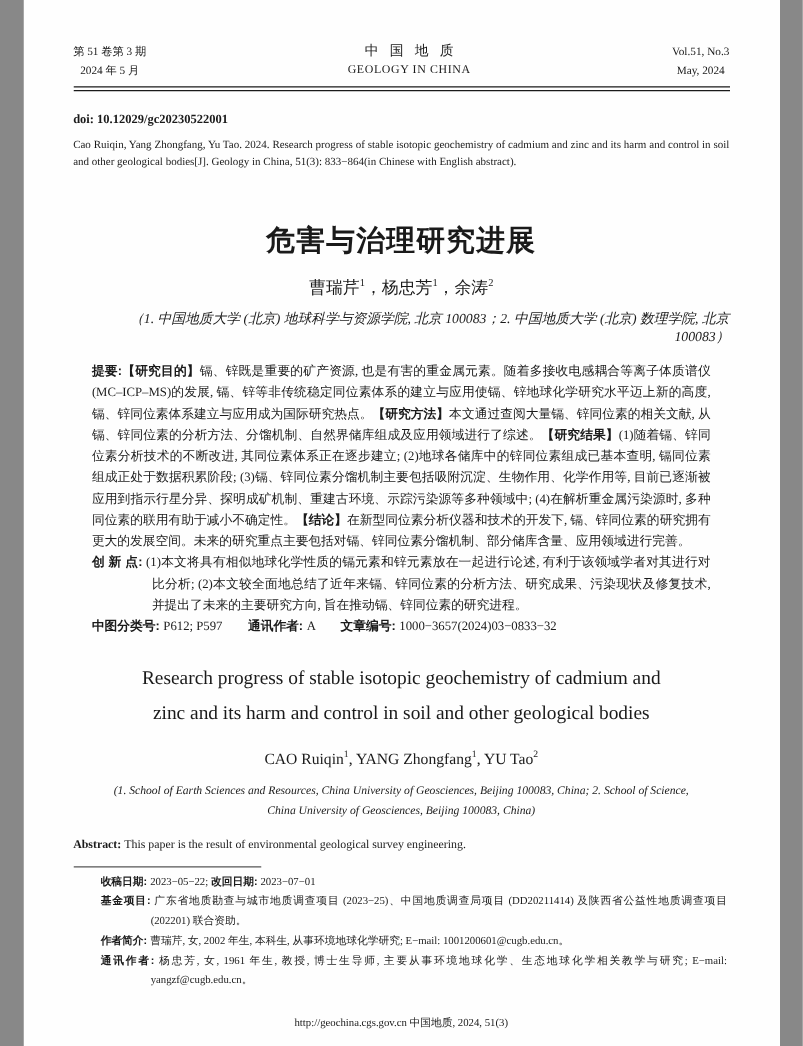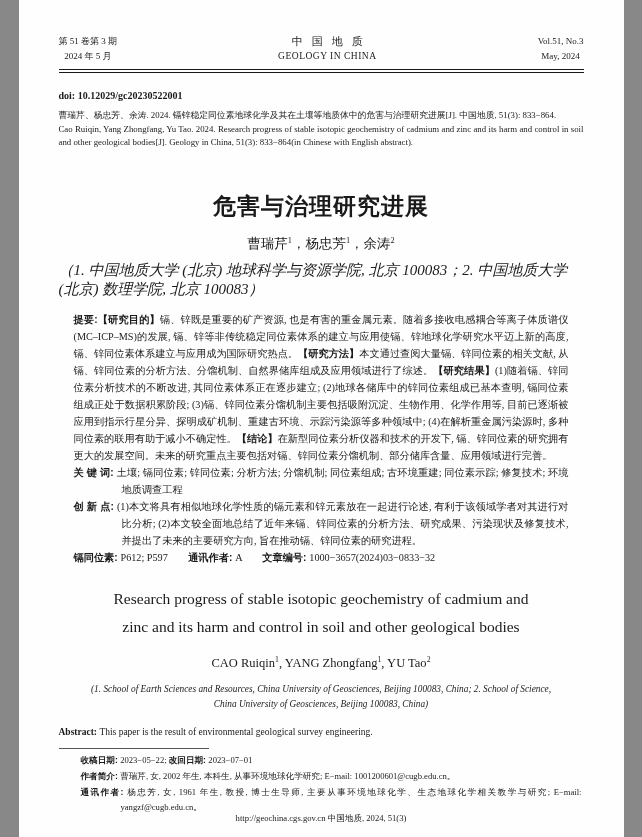--- a/index.html
+++ b/index.html
@@ -28,21 +28,21 @@
 
   .doi{margin-top:17px;font-size:10px;font-weight:700;
        font-family:"Liberation Serif","DejaVu Serif",serif;}
 
   .cites{margin-top:8px;font-size:8.8px;line-height:13.5px;text-align:justify;}
 
   .title-zh{margin:10px 0 0 0;text-align:center;
             font-family:"Liberation Sans","DejaVu Sans",sans-serif;
             font-size:23px;font-weight:700;line-height:31px;letter-spacing:1px;}
   .authors-zh{margin-top:13px;text-align:center;font-size:13.5px;}
-  .affil-zh{margin-top:8px;text-align:left;font-size:15px;font-style:italic;}
+  .affil-zh{margin-top:8px;text-align:right;font-size:11px;font-style:italic;}
 
   
   .absblock{margin:12px 15px 0 15px;font-size:10.2px;line-height:17px;text-align:justify;}
   .absblock p{margin:0;}
   .hang48{padding-left:48px;text-indent:-48px;}
 
   .title-en{margin:19px 45px 0 45px;text-align:center;font-size:15.5px;
             font-weight:400;line-height:28px;}
   .authors-en{margin-top:15px;text-align:center;font-size:12.5px;}
   .affil-en{margin:11px 25px 0 25px;text-align:center;font-size:9.3px;
@@ -73,48 +73,47 @@
     <div class="hdr-col">
       <div>Vol.51, No.3</div>
       <div>May, 2024</div>
     </div>
   </div>
   <div class="rule2"></div>
 
   <div class="doi">doi: 10.12029/gc20230522001</div>
 
   <div class="cites">
-    <div>曹瑞芹、杨忠芳、余涛. 2024. 镉锌稳定同位素地球化学及其在土壤等地质体中的危害与治理研究进展[J]. 中国地质, 51(3): 833−864.</div>
     <div>Cao Ruiqin, Yang Zhongfang, Yu Tao. 2024. Research progress of stable isotopic geochemistry of cadmium and zinc and its harm and control in soil and other geological bodies[J]. Geology in China, 51(3): 833−864(in Chinese with English abstract).</div>
   </div>
 
   <h1 class="title-zh"><br><span>危害与治理研究进展</span></h1>
 
   <div class="authors-zh"><span>曹瑞芹</span><sup>1</sup><span>，</span><span>杨忠芳</span><sup>1</sup><span>，</span><span>余涛</span><sup>2</sup></div>
 
   <div class="affil-zh">（1. 中国地质大学 (北京) 地球科学与资源学院, 北京 100083；2. 中国地质大学 (北京) 数理学院, 北京 100083）</div>
 
   <div class="absblock">
     <p><span class="b">提要:</span><span class="b">【研究目的】</span><span>镉、锌既是重要的矿产资源, 也是有害的重金属元素。随着多接收电感耦合等离子体质谱仪(MC–ICP–MS)的发展, 镉、锌等非传统稳定同位素体系的建立与应用使镉、锌地球化学研究水平迈上新的高度, 镉、锌同位素体系建立与应用成为国际研究热点。</span><span class="b">【研究方法】</span><span>本文通过查阅大量镉、锌同位素的相关文献, 从镉、锌同位素的分析方法、分馏机制、自然界储库组成及应用领域进行了综述。</span><span class="b">【研究结果】</span><span>(1)随着镉、锌同位素分析技术的不断改进, 其同位素体系正在逐步建立; (2)地球各储库中的锌同位素组成已基本查明, 镉同位素组成正处于数据积累阶段; (3)镉、锌同位素分馏机制主要包括吸附沉淀、生物作用、化学作用等, 目前已逐渐被应用到指示行星分异、探明成矿机制、重建古环境、示踪污染源等多种领域中; (4)在解析重金属污染源时, 多种同位素的联用有助于减小不确定性。</span><span class="b">【结论】</span><span>在新型同位素分析仪器和技术的开发下, 镉、锌同位素的研究拥有更大的发展空间。未来的研究重点主要包括对镉、锌同位素分馏机制、部分储库含量、应用领域进行完善。</span></p>
-    <p class="hang48"><span class="b">关 键 词: </span><span>土壤; 镉同位素; 锌同位素; 分析方法; 分馏机制; 同位素组成; 古环境重建; 同位素示踪; 修复技术; 环境地质调查工程</span></p>
     <p class="hang48"><span class="b">创 新 点: </span><span>(1)本文将具有相似地球化学性质的镉元素和锌元素放在一起进行论述, 有利于该领域学者对其进行对比分析; (2)本文较全面地总结了近年来镉、锌同位素的分析方法、研究成果、污染现状及修复技术, 并提出了未来的主要研究方向, 旨在推动镉、锌同位素的研究进程。</span></p>
-    <p><span class="b">镉同位素: </span><span>P612; P597</span><span>　　</span><span class="b">通讯作者: </span><span>A</span><span>　　</span><span class="b">文章编号: </span><span>1000−3657(2024)03−0833−32</span></p>
+    <p><span class="b">中图分类号: </span><span>P612; P597</span><span>　　</span><span class="b">通讯作者: </span><span>A</span><span>　　</span><span class="b">文章编号: </span><span>1000−3657(2024)03−0833−32</span></p>
   </div>
 
   <h2 class="title-en">Research progress of stable isotopic geochemistry of cadmium and zinc and its harm and control in soil and other geological bodies</h2>
 
   <div class="authors-en"><span>CAO Ruiqin</span><sup>1</sup><span>, </span><span>YANG Zhongfang</span><sup>1</sup><span>, </span><span>YU Tao</span><sup>2</sup></div>
 
   <div class="affil-en">(1. School of Earth Sciences and Resources, China University of Geosciences, Beijing 100083, China; 2. School of Science, China University of Geosciences, Beijing 100083, China)</div>
 
   <p class="abs-en serif-seg"><span class="b">Abstract: </span><span>This paper is the result of environmental geological survey engineering.</span></p>
 
   <div class="fnrule"></div>
 
   <div class="fns">
     <div class="fn"><span class="b">收稿日期: </span><span>2023−05−22; </span><span class="b">改回日期: </span><span>2023−07−01</span></div>
+    <div class="fn"><span class="b">基金项目: </span><span>广东省地质勘查与城市地质调查项目 (2023−25)、中国地质调查局项目 (DD20211414) 及陕西省公益性地质调查项目 (202201) 联合资助。</span></div>
     <div class="fn"><span class="b">作者简介: </span><span>曹瑞芹, 女, 2002 年生, 本科生, 从事环境地球化学研究; E−mail: 1001200601@cugb.edu.cn。</span></div>
     <div class="fn"><span class="b">通讯作者: </span><span>杨忠芳, 女, 1961 年生, 教授, 博士生导师, 主要从事环境地球化学、生态地球化学相关教学与研究; E−mail: yangzf@cugb.edu.cn。</span></div>
   </div>
 
   <div class="footer">http://geochina.cgs.gov.cn 中国地质, 2024, 51(3)</div>
 
 </div>
 
 </body></html>

